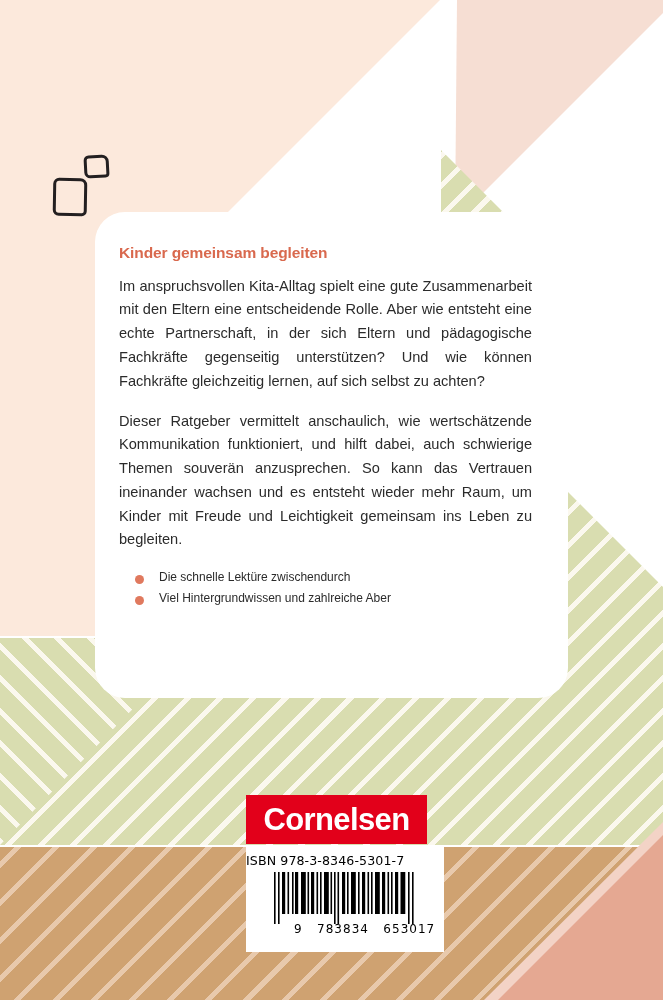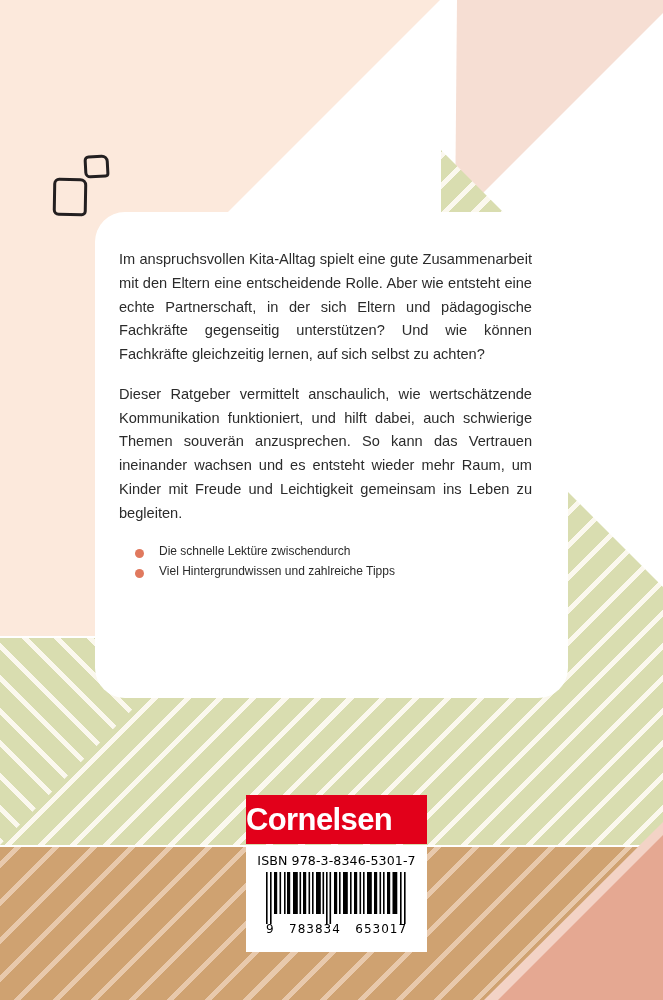--- a/index.html
+++ b/index.html
@@ -177,89 +177,91 @@
   
   .logo {
     position: absolute;
     left: 246px;
     top: 795px;
     width: 181px;
     height: 49px;
     background: #E2001A;
     display: flex;
     align-items: center;
-    justify-content: flex-start;
+    justify-content: center;
   }
   .logo-text {
     color: #ffffff;
     font-size: 31px;
     font-weight: bold;
     letter-spacing: -0.6px;
     line-height: 1;
   }
 
   
   .isbn-block {
     position: absolute;
     left: 246px;
     top: 847px;
-    width: 181px;
+    width: 198px;
     height: 105px;
     background: #ffffff;
     padding-top: 6px;
     box-sizing: border-box;
-    text-align: center;
+    text-align: left;
   }
   .isbn-text {
     font-family: "DejaVu Sans", sans-serif;
     font-size: 12.6px;
     color: #000000;
     letter-spacing: 0.1px;
     margin-bottom: 4px;
   }
   .barcode {
     display: block;
     margin: 0 auto;
   }
   .barcode-digits {
     font-family: "DejaVu Sans", sans-serif;
     font-size: 12px;
     color: #000000;
     letter-spacing: 1px;
     margin-top: -2px;
+    padding-left: 48px;
   }
 </style>
 </head>
 <body>
 
 <div class="cover">
 
   <div class="layer peach-shape"></div>
   <div class="layer pink-tri"></div>
   <div class="layer green-tri-top"></div>
   <div class="layer green-slab"></div>
   <div class="layer green-wedge-left"></div>
   <div class="layer tan-band"></div>
   <div class="layer salmon-edge"></div>
   <div class="layer salmon-tri"></div>
 
   <div class="doodle doodle-small"></div>
   <div class="doodle doodle-large"></div>
 
   <div class="card">
+    <h2 class="card-heading">Kinder gemeinsam begleiten</h2>
     <p class="card-par">Im anspruchsvollen Kita-Alltag spielt eine gute Zusammenarbeit mit den Eltern eine entscheidende Rolle. Aber wie entsteht eine echte Partnerschaft, in der sich Eltern und pädagogische Fachkräfte gegenseitig unterstützen? Und wie können Fachkräfte gleichzeitig lernen, auf sich selbst zu achten?</p>
     <p class="card-par">Dieser Ratgeber vermittelt anschaulich, wie wertschätzende Kommunikation funktioniert, und hilft dabei, auch schwierige Themen souverän anzusprechen. So kann das Vertrauen ineinander wachsen und es entsteht wieder mehr Raum, um Kinder mit Freude und Leichtigkeit gemeinsam ins Leben zu begleiten.</p>
     <ul class="card-list">
       <li>
         <span class="dot"></span>
         <span>Die schnelle Lektüre zwischendurch</span>
       </li>
       <li>
         <span class="dot"></span>
-        <span>Viel Hintergrundwissen und zahlreiche Tipps</span>
+        <span>Viel Hintergrundwissen und zahlreiche Aber</span>
       </li>
     </ul>
   </div>
 
   <div class="logo">
     <span class="logo-text">Cornelsen</span>
   </div>
 
   <div class="isbn-block">
     <div class="isbn-text">ISBN 978-3-8346-5301-7</div>

